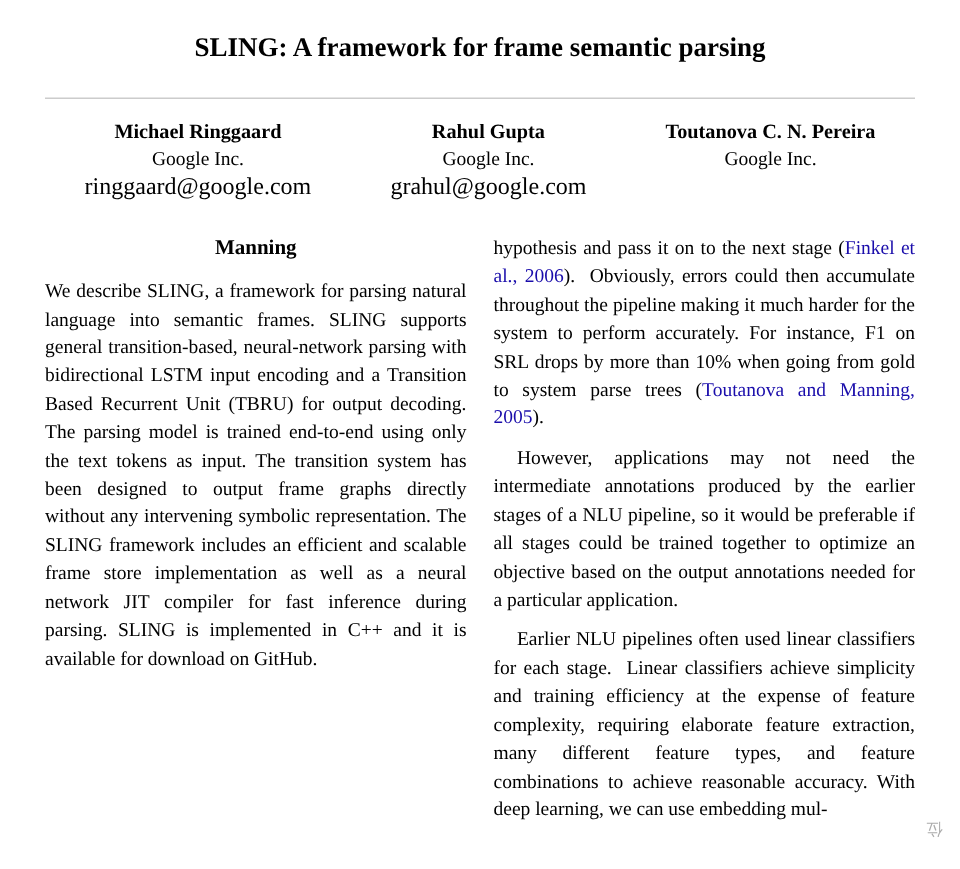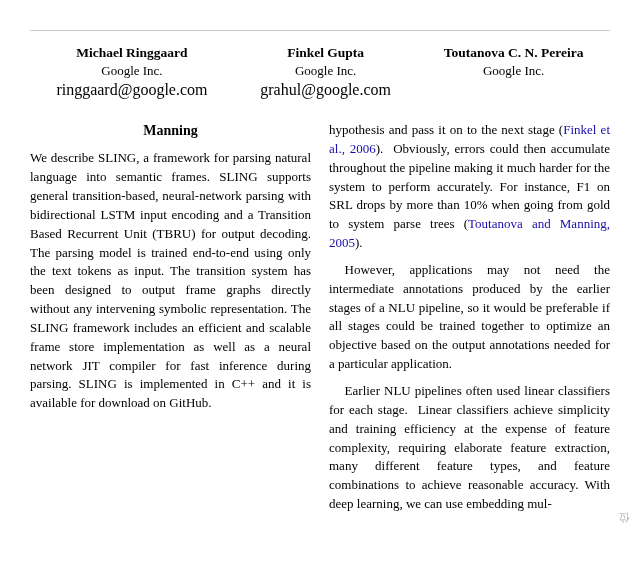--- a/index.html
+++ b/index.html
@@ -116,31 +116,32 @@
       transform: rotate(180deg);
       letter-spacing: 1px;
       opacity: 0.7;
     }
   </style>
 </head>
 <body>
 
 <div class="page">
 
+  <div class="paper-title">SLING: A framework for frame semantic parsing</div>
 
   <hr class="divider-line">
 
   <div class="authors-section">
     <div class="author-block">
       <span class="author-name">Michael Ringgaard</span>
       <span class="author-affiliation">Google Inc.</span>
       <span class="author-email">ringgaard@google.com</span>
     </div>
     <div class="author-block">
-      <span class="author-name">Finkel Gupta</span>
+      <span class="author-name">Rahul Gupta</span>
       <span class="author-affiliation">Google Inc.</span>
       <span class="author-email">grahul@google.com</span>
     </div>
     <div class="author-block">
       <span class="author-name">Toutanova C. N. Pereira</span>
       <span class="author-affiliation">Google Inc.</span>
     </div>
   </div>
 
   <div class="two-column">

